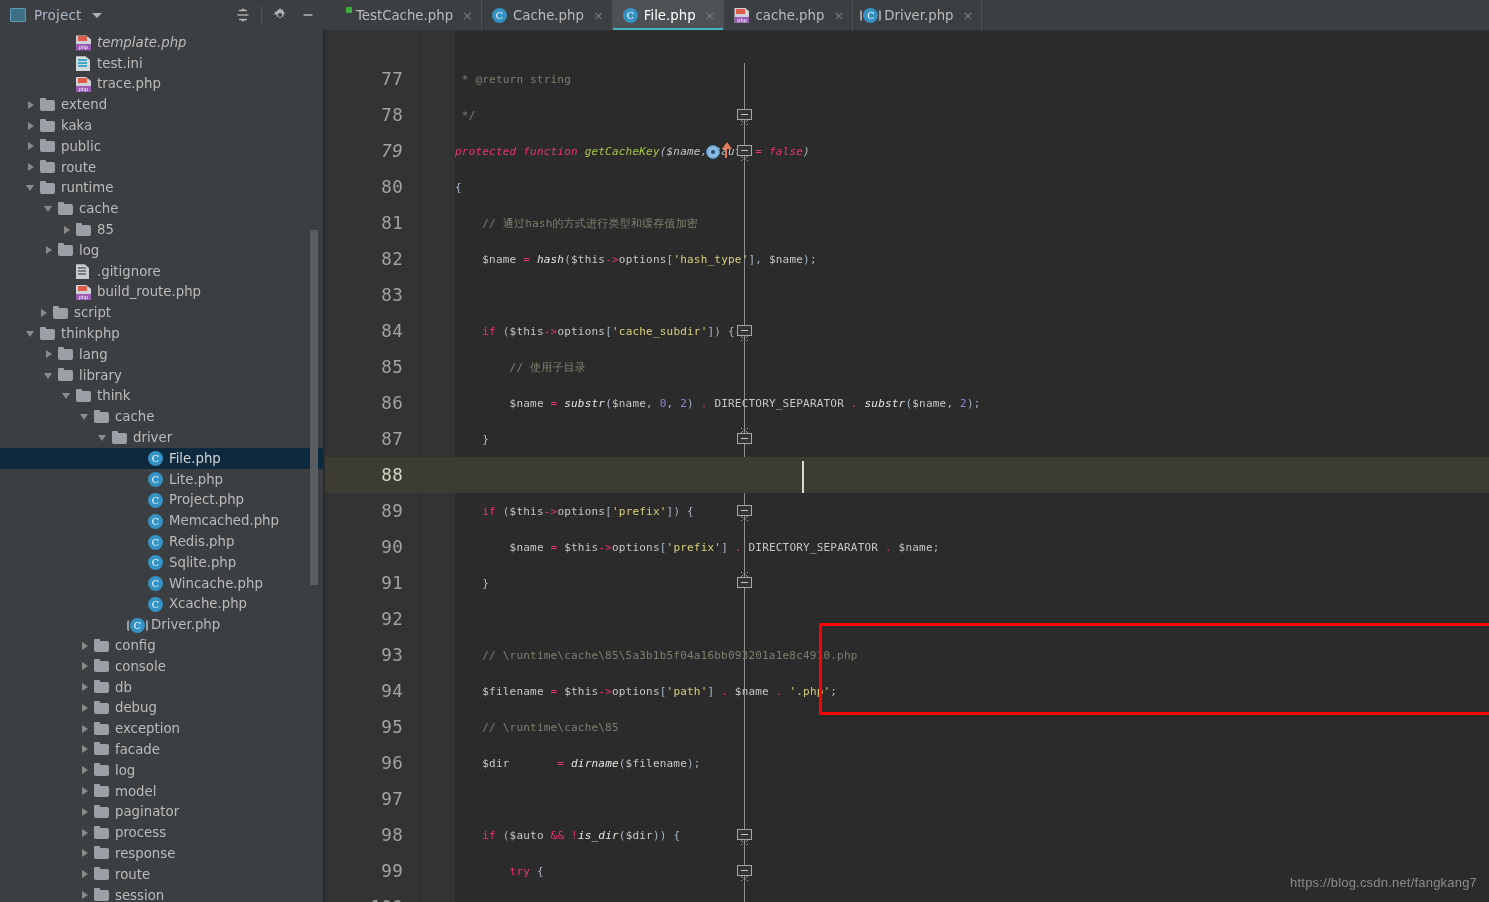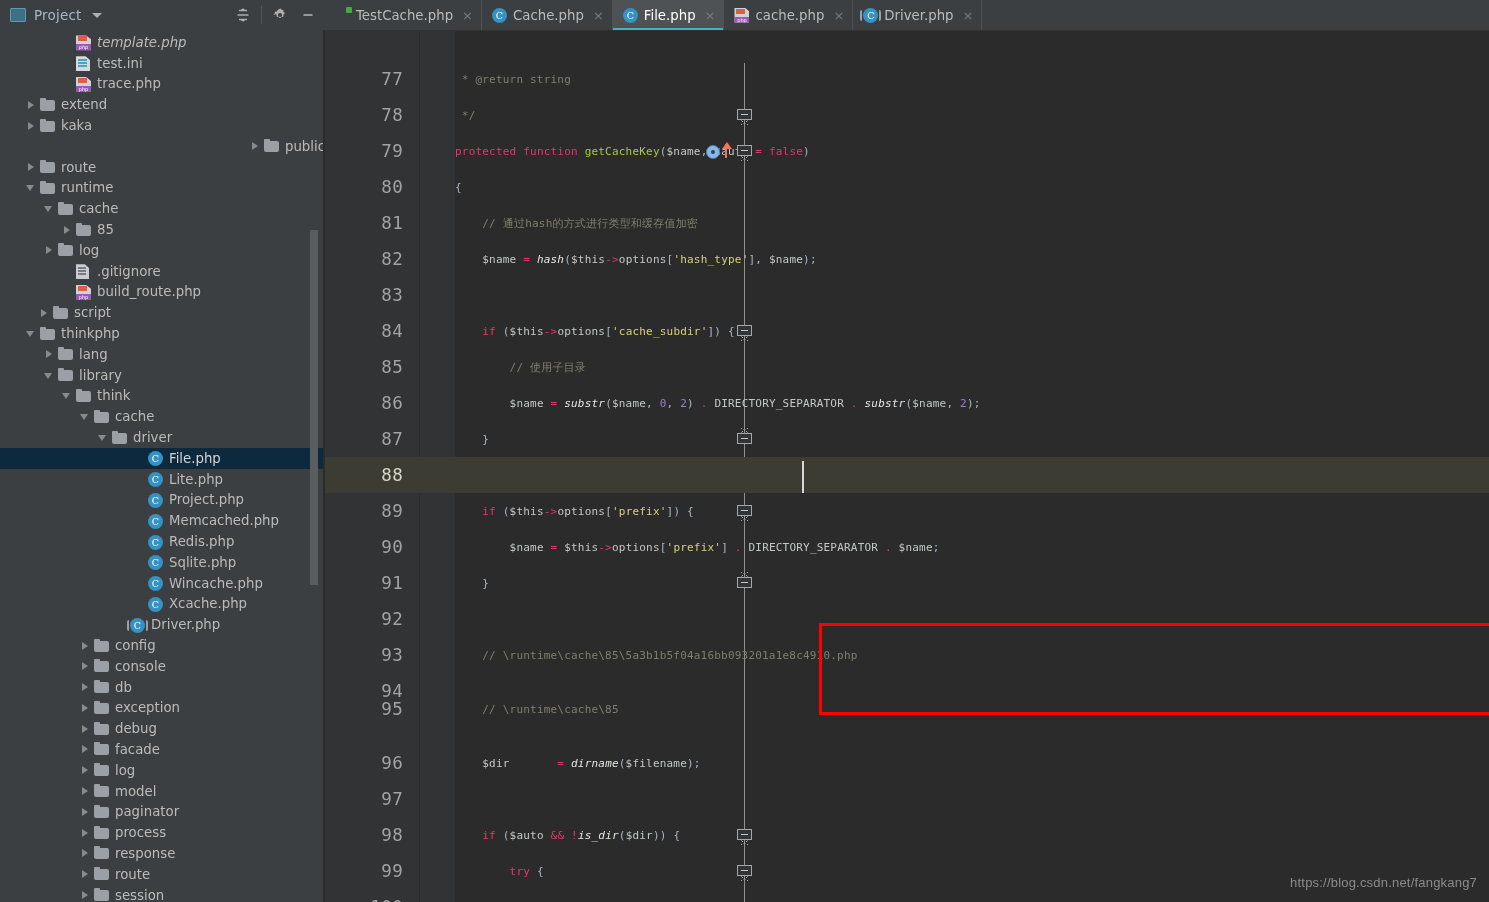--- a/index.html
+++ b/index.html
@@ -212,21 +212,21 @@
           </span>
           <span class="lbl">extend</span>
         </div>
         <div class="row" style="padding-left: 26px;">
           <span class="arrow r"></span>
           <span class="ic">
             <span class="ic-folder" style="display: block;"></span>
           </span>
           <span class="lbl">kaka</span>
         </div>
-        <div class="row" style="padding-left: 26px; justify-content: flex-end;">
+        <div class="row" style="padding-left: 26px;">
           <span class="arrow r"></span>
           <span class="ic">
             <span class="ic-folder" style="display: block;"></span>
           </span>
           <span class="lbl">public</span>
         </div>
         <div class="row" style="padding-left: 26px;">
           <span class="arrow r"></span>
           <span class="ic">
             <span class="ic-folder" style="display: block;"></span>
@@ -406,28 +406,28 @@
           <span class="ic">
             <span class="ic-folder" style="display: block;"></span>
           </span>
           <span class="lbl">db</span>
         </div>
         <div class="row" style="padding-left: 80px;">
           <span class="arrow r"></span>
           <span class="ic">
             <span class="ic-folder" style="display: block;"></span>
           </span>
+          <span class="lbl">debug</span>
+        </div>
+        <div class="row" style="padding-left: 80px;">
+          <span class="arrow r"></span>
+          <span class="ic">
+            <span class="ic-folder" style="display: block;"></span>
+          </span>
           <span class="lbl">exception</span>
-        </div>
-        <div class="row" style="padding-left: 80px;">
-          <span class="arrow r"></span>
-          <span class="ic">
-            <span class="ic-folder" style="display: block;"></span>
-          </span>
-          <span class="lbl">debug</span>
         </div>
         <div class="row" style="padding-left: 80px;">
           <span class="arrow r"></span>
           <span class="ic">
             <span class="ic-folder" style="display: block;"></span>
           </span>
           <span class="lbl">facade</span>
         </div>
         <div class="row" style="padding-left: 80px;">
           <span class="arrow r"></span>
@@ -529,21 +529,21 @@
 
       <div id="lines">
           <div class="cl" style="top: 30px;">
             <span class="ln">77</span>
             <span class="code"><span class="cmt"> * @return string</span></span>
           </div>
           <div class="cl" style="top: 66px;">
             <span class="ln">78</span>
             <span class="code"><span class="cmt"> */</span></span>
           </div>
-          <div class="cl" style="top: 102px;">
+          <div class="cl" style="top: 102px; font-style: italic;">
             <span class="ln">79</span>
             <span class="code"><span class="k">protected</span> <span class="k">function</span> <span class="mth">getCacheKey</span>(<span class="var">$name</span>, <span class="var">$auto</span> <span class="op">=</span> <span class="k">false</span>)</span>
           </div>
           <div class="cl" style="top: 138px;">
             <span class="ln">80</span>
             <span class="code">{</span>
           </div>
           <div class="cl" style="top: 174px;">
             <span class="ln">81</span>
             <span class="code">    <span class="cmt">// 通过hash的方式进行类型和缓存值加密</span></span>
@@ -591,22 +591,23 @@
           <div class="cl" style="top: 570px;">
             <span class="ln">92</span>
             <span class="code"></span>
           </div>
           <div class="cl" style="top: 606px;">
             <span class="ln">93</span>
             <span class="code">    <span class="cmt">// \runtime\cache\85\5a3b1b5f04a16bb093201a1e8c4910.php</span></span>
           </div>
           <div class="cl" style="top: 642px;">
             <span class="ln">94</span>
-          </div>
-          <div class="cl" style="top: 660px;">
+            <span class="code">    <span class="var">$filename</span> <span class="op">=</span> <span class="var">$this</span><span class="op">-&gt;</span><span class="var">options</span>[<span class="str">'path'</span>] <span class="op">.</span> <span class="var">$name</span> <span class="op">.</span> <span class="str">'.php'</span>;</span>
+          </div>
+          <div class="cl" style="top: 678px;">
             <span class="ln">95</span>
             <span class="code">    <span class="cmt">// \runtime\cache\85</span></span>
           </div>
           <div class="cl" style="top: 714px;">
             <span class="ln">96</span>
             <span class="code">    <span class="var">$dir</span>       <span class="op">=</span> <span class="fn">dirname</span>(<span class="var">$filename</span>);</span>
           </div>
           <div class="cl" style="top: 750px;">
             <span class="ln">97</span>
             <span class="code"></span>

